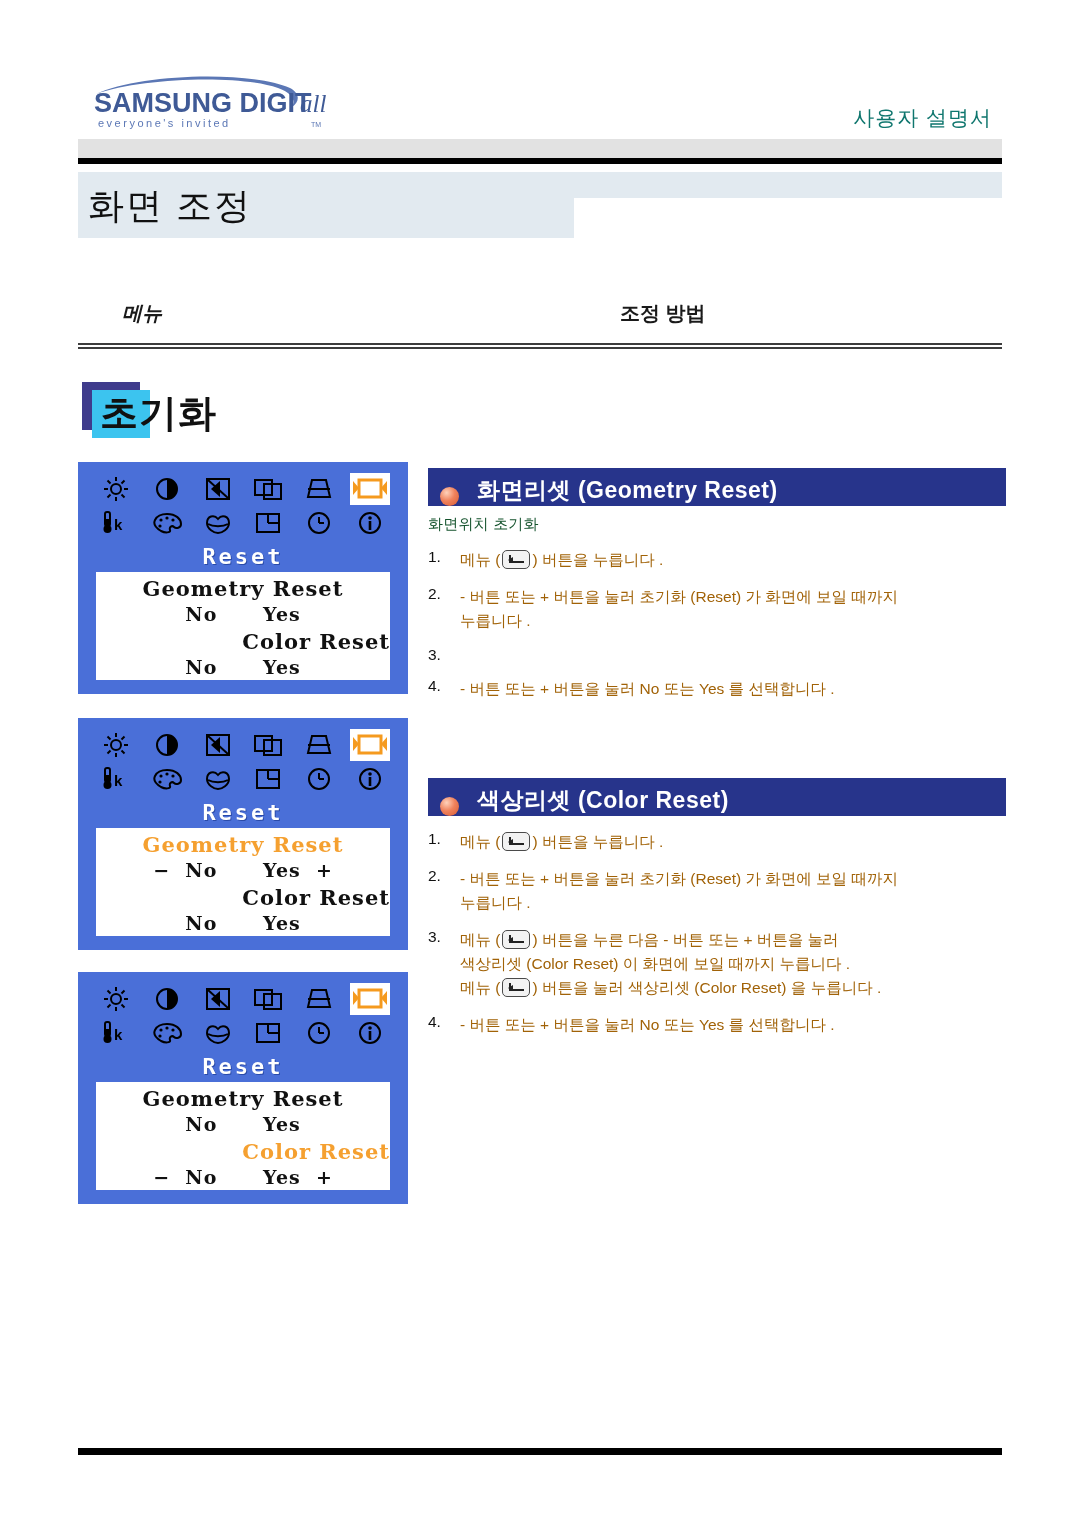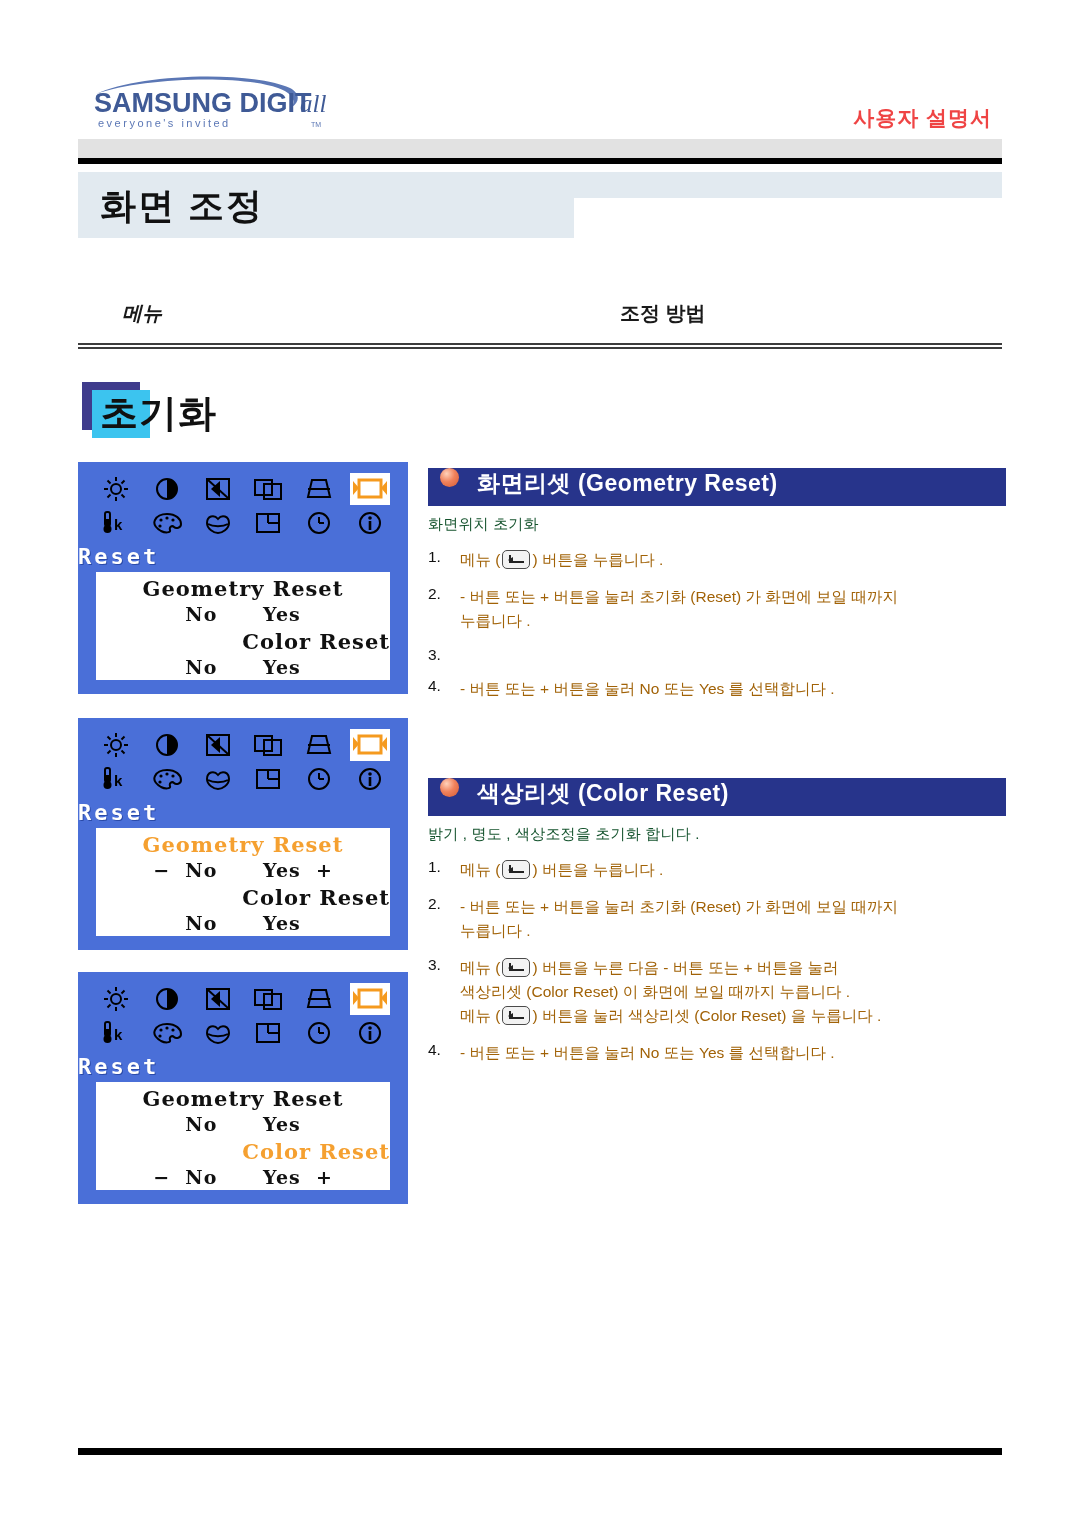--- a/index.html
+++ b/index.html
@@ -7,33 +7,33 @@
     width:1080px;height:1528px;background:#ffffff;
     font-family:"Liberation Sans","DejaVu Sans",sans-serif;
     color:#000;overflow:hidden;position:relative;
   }
 
   
   .logo-wrap{position:absolute;left:78px;top:72px;width:300px;}
   .logo-svg{display:block;}
   .manual-title{
     position:absolute;right:88px;top:104px;
-    font-size:21px;font-weight:bold;letter-spacing:1px;color:#ef4444;
+    font-size:21px;font-weight:normal;letter-spacing:1px;color:#0f766e;
   }
 
   .gray-band{position:absolute;left:78px;top:139px;width:924px;height:19px;background:#e2e2e2;}
   .black-rule-top{position:absolute;left:78px;top:158px;width:924px;height:6px;background:#000;}
 
   
   .title-band{position:absolute;left:78px;top:172px;width:924px;height:26px;background:#e2eaf0;}
   .title-tab{position:absolute;left:78px;top:172px;width:496px;height:66px;background:#e2eaf0;}
   .title-tab-round{position:absolute;left:574px;top:198px;width:428px;height:40px;background:#fff;border-top-left-radius:16px;}
   .page-title{
-    position:absolute;left:100px;top:182px;
-    font-size:36px;font-weight:bold;letter-spacing:2px;color:#111;
+    position:absolute;left:88px;top:182px;
+    font-size:36px;font-weight:normal;letter-spacing:2px;color:#111;
   }
 
   
   .col-head{position:absolute;top:300px;font-size:20px;font-weight:bold;color:#1a1a1a;}
   .col-head.menu{left:122px;font-style:italic;}
   .col-head.method{left:620px;}
   .dbl-rule{position:absolute;left:78px;top:343px;width:924px;height:8px;}
   .dbl-rule i{display:block;height:2px;background:#3c3c3c;}
   .dbl-rule i.gap{height:2px;background:#ffffff;}
 
@@ -47,21 +47,21 @@
   .osd{position:absolute;left:78px;width:330px;height:232px;background:#4a6fd8;padding:0;box-sizing:border-box;}
   .osd.o1{top:462px;}
   .osd.o2{top:718px;}
   .osd.o3{top:972px;}
 
   .osd-icons{position:absolute;left:18px;top:10px;width:294px;}
   .osd-icon-row{display:flex;justify-content:space-between;align-items:center;height:34px;}
   .osd-ic{width:40px;height:32px;display:flex;align-items:center;justify-content:center;}
   .osd-ic.sel{background:#ffffff;}
   .osd-title{
-    position:absolute;left:0;top:82px;width:330px;text-align:left;
+    position:absolute;left:0;top:82px;width:330px;text-align:center;
     color:#ffffff;font-weight:bold;font-size:22px;letter-spacing:3px;
     font-family:"DejaVu Sans Mono","Liberation Mono",monospace;
     text-shadow:1px 1px 0 #2a4aa8;
   }
   .osd-panel{
     position:absolute;left:18px;top:110px;width:294px;height:108px;background:#ffffff;
   }
   .osd-line{
     font-family:"DejaVu Serif","Liberation Serif",serif;
     font-weight:bold;text-align:center;color:#111;white-space:pre;
@@ -70,21 +70,21 @@
   .osd-line.l2{position:absolute;left:0;top:31px;width:294px;font-size:19px;letter-spacing:1px;}
   .osd-line.l3{position:absolute;left:0;top:57px;width:294px;font-size:21px;letter-spacing:1px;text-align:right;}
   .osd-line.l4{position:absolute;left:0;top:84px;width:294px;font-size:19px;letter-spacing:1px;}
   .hl{color:#f5a030;}
 
   
   .feature{position:absolute;left:428px;width:578px;}
   .feature.f1{top:468px;}
   .feature.f2{top:778px;}
   .feat-bar{
-    position:relative;height:38px;background:#27348b;display:flex;align-items:flex-start;
+    position:relative;height:38px;background:#27348b;display:flex;align-items:flex-end;
   }
   .bullet{
     width:19px;height:19px;border-radius:50%;margin-left:12px;flex:0 0 auto;
     background:radial-gradient(circle at 35% 30%, #ffd2bb 0%, #f0825c 45%, #d45a34 100%);
   }
   .feat-title{
     margin-left:18px;color:#ffffff;font-size:23px;font-weight:bold;letter-spacing:0.5px;white-space:nowrap;
   }
   .feat-sub{margin-top:9px;font-size:15px;color:#14532d;letter-spacing:0.2px;}
 
@@ -503,21 +503,20 @@
       </span>
     </div>
   </div>
 </div>
 
 <div class="feature f2">
   <div class="feat-bar">
     <span class="bullet"></span>
     <span class="feat-title">색상리셋 (Color Reset)</span>
   </div>
-  <div class="feat-sub">밝기 , 명도 , 색상조정을 초기화 합니다 .</div>
 
   <div class="steps">
     <div class="step">
       <span class="step-num">1.</span>
       <span class="step-body">
         <span class="ln"><span>메뉴 (</span><span class="keyicon"></span><span>) 버튼을 누릅니다 .</span></span>
       </span>
     </div>
 
     <div class="step">

